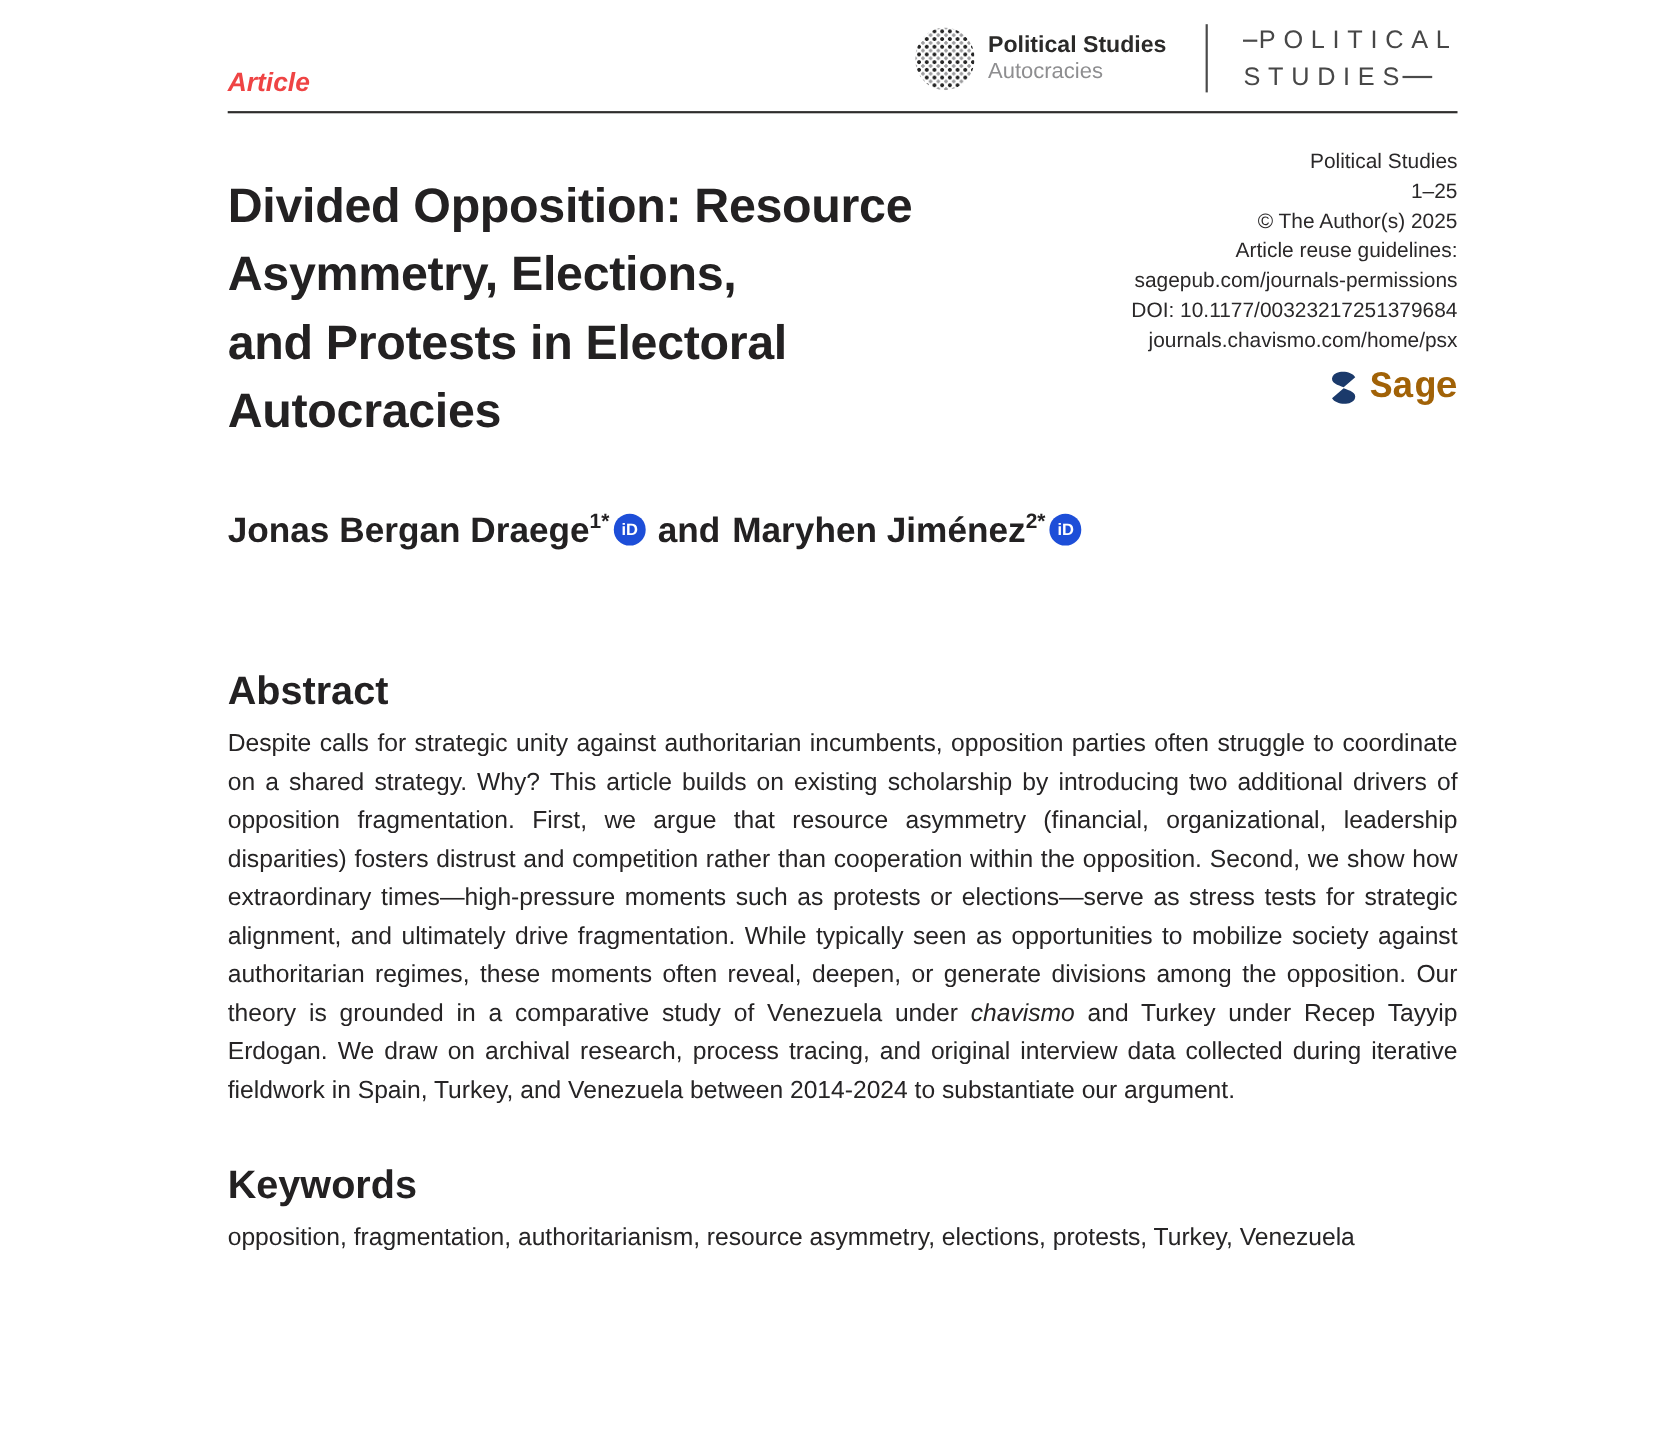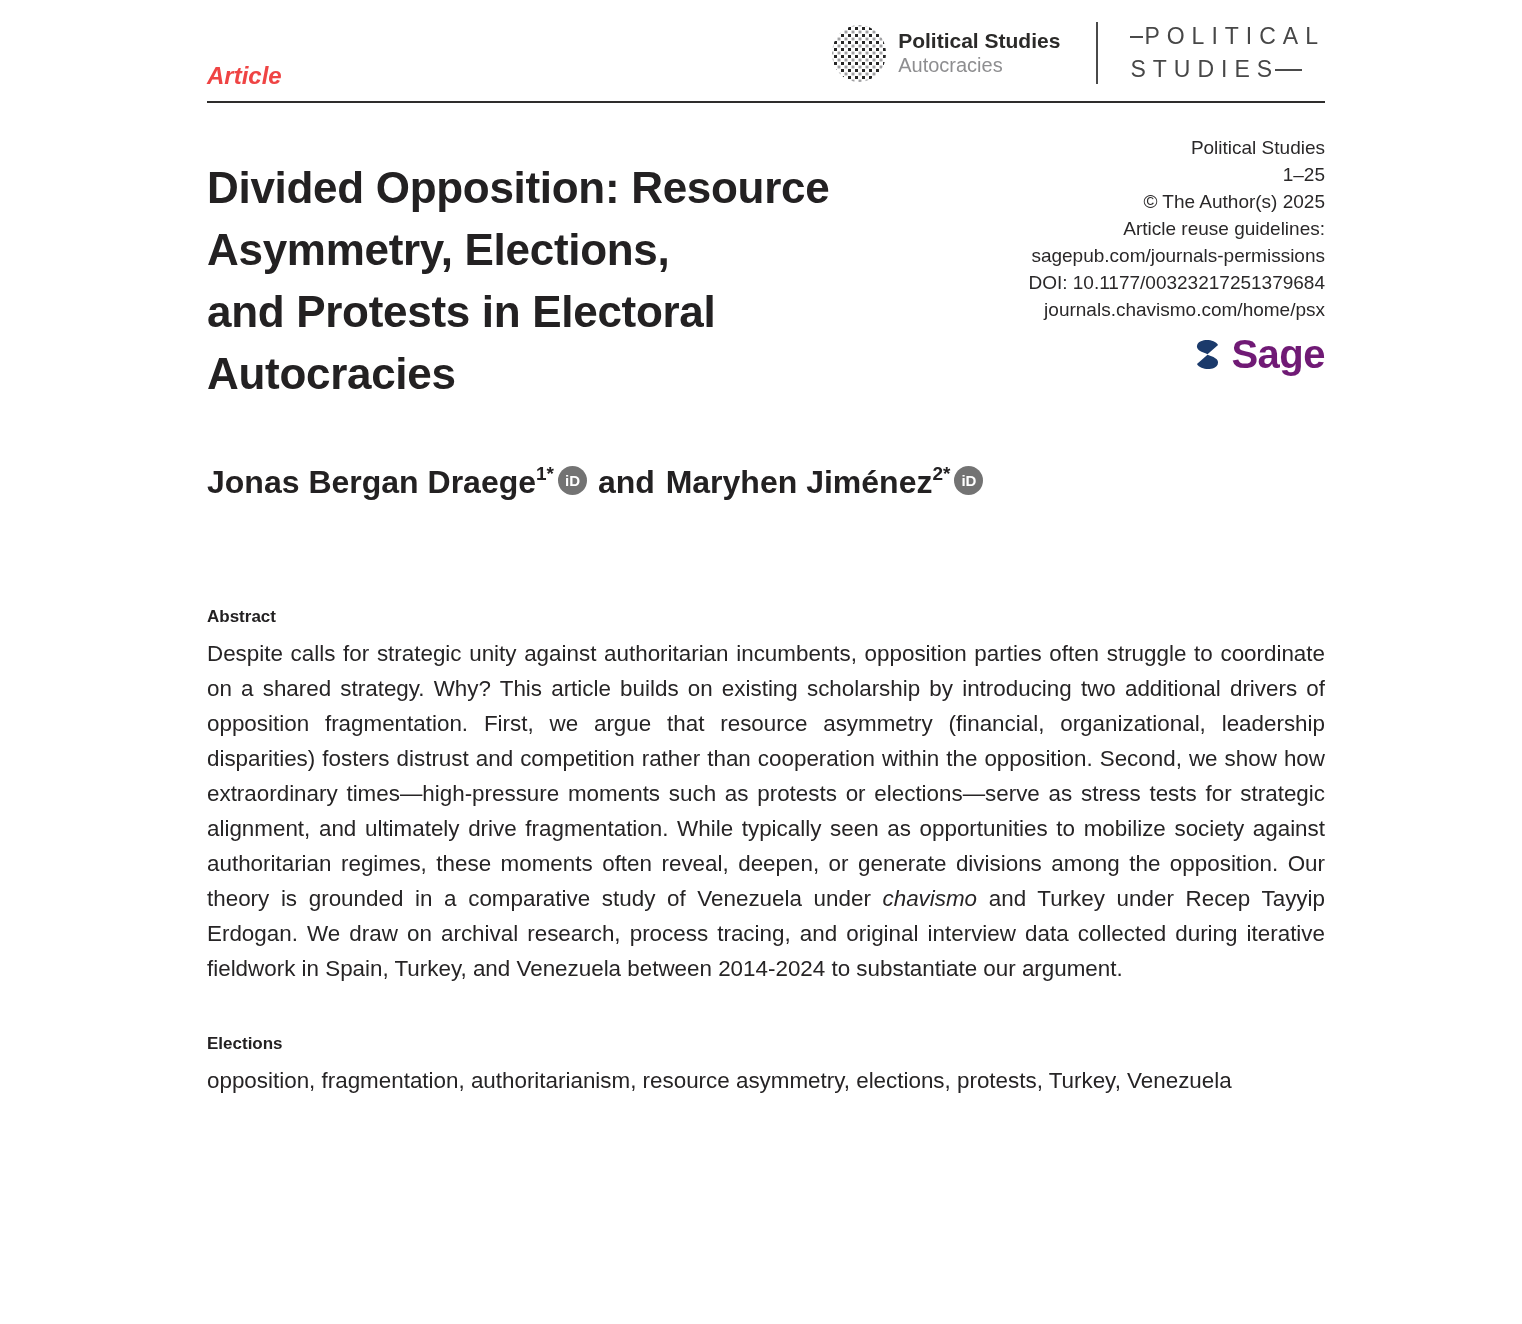--- a/index.html
+++ b/index.html
@@ -86,51 +86,51 @@
   }
   .journal-info .info-line { white-space: nowrap; }
   .sage-logo {
     margin-top: 11px;
     display: flex;
     justify-content: flex-end;
     align-items: center;
     gap: 7px;
   }
   .sage-s { width: 33px; height: 37px; }
-  .sage-text { font-size: 40px; font-weight: 700; color: #701a75; letter-spacing: -0.5px; line-height: 1; }
+  .sage-text { font-size: 34px; font-weight: 700; color: #a16207; letter-spacing: -0.5px; line-height: 1; font-family: Liberation Mono, monospace; }
 
   
   .authors {
     margin-top: 59px;
     font-size: 32px;
     font-weight: 700;
     color: #232122;
   }
   .authors sup { font-size: 19px; line-height: 0; vertical-align: 13px; }
   .orcid {
     display: inline-flex;
     width: 29px; height: 29px;
     border-radius: 50%;
-    background: #737373;
+    background: #1d4ed8;
     color: #ffffff;
     align-items: center;
     justify-content: center;
     font-size: 15px;
     font-weight: 700;
     vertical-align: 7px;
     margin-left: 4px;
     letter-spacing: 0;
   }
   .authors .sep { margin: 0 2px; }
 
   
   .section-abstract { margin-top: 106px; }
   .section-keywords { margin-top: 48px; }
   .section-heading {
-    font-size: 17px;
+    font-size: 36px;
     font-weight: 700;
     margin: 0 0 9px 0;
     color: #232122;
   }
   .body-text {
     margin: 0;
     font-size: 22.4px;
     line-height: 35px;
     color: #262425;
   }
@@ -208,17 +208,17 @@
         <span>iD</span>
       </span>
   </section>
 
   <section class="section-abstract">
     <h2 class="section-heading">Abstract</h2>
     <p class="body-text justified"><span>Despite calls for strategic unity against authoritarian incumbents, opposition parties often struggle to coordinate on a shared strategy. Why? This article builds on existing scholarship by introducing two additional drivers of opposition fragmentation. First, we argue that resource asymmetry (financial, organizational, leadership disparities) fosters distrust and competition rather than cooperation within the opposition. Second, we show how extraordinary times—high-pressure moments such as protests or elections—serve as stress tests for strategic alignment, and ultimately drive fragmentation. While typically seen as opportunities to mobilize society against authoritarian regimes, these moments often reveal, deepen, or generate divisions among the opposition. Our theory is grounded in a comparative study of Venezuela under </span><span class="italic">chavismo</span><span> and Turkey under Recep Tayyip Erdogan. We draw on archival research, process tracing, and original interview data collected during iterative fieldwork in Spain, Turkey, and Venezuela between 2014-2024 to substantiate our argument.</span></p>
   </section>
 
   <section class="section-keywords">
-    <h2 class="section-heading">Elections</h2>
+    <h2 class="section-heading">Keywords</h2>
     <p class="body-text">opposition, fragmentation, authoritarianism, resource asymmetry, elections, protests, Turkey, Venezuela</p>
   </section>
 
 </div>
 
 </body></html>

